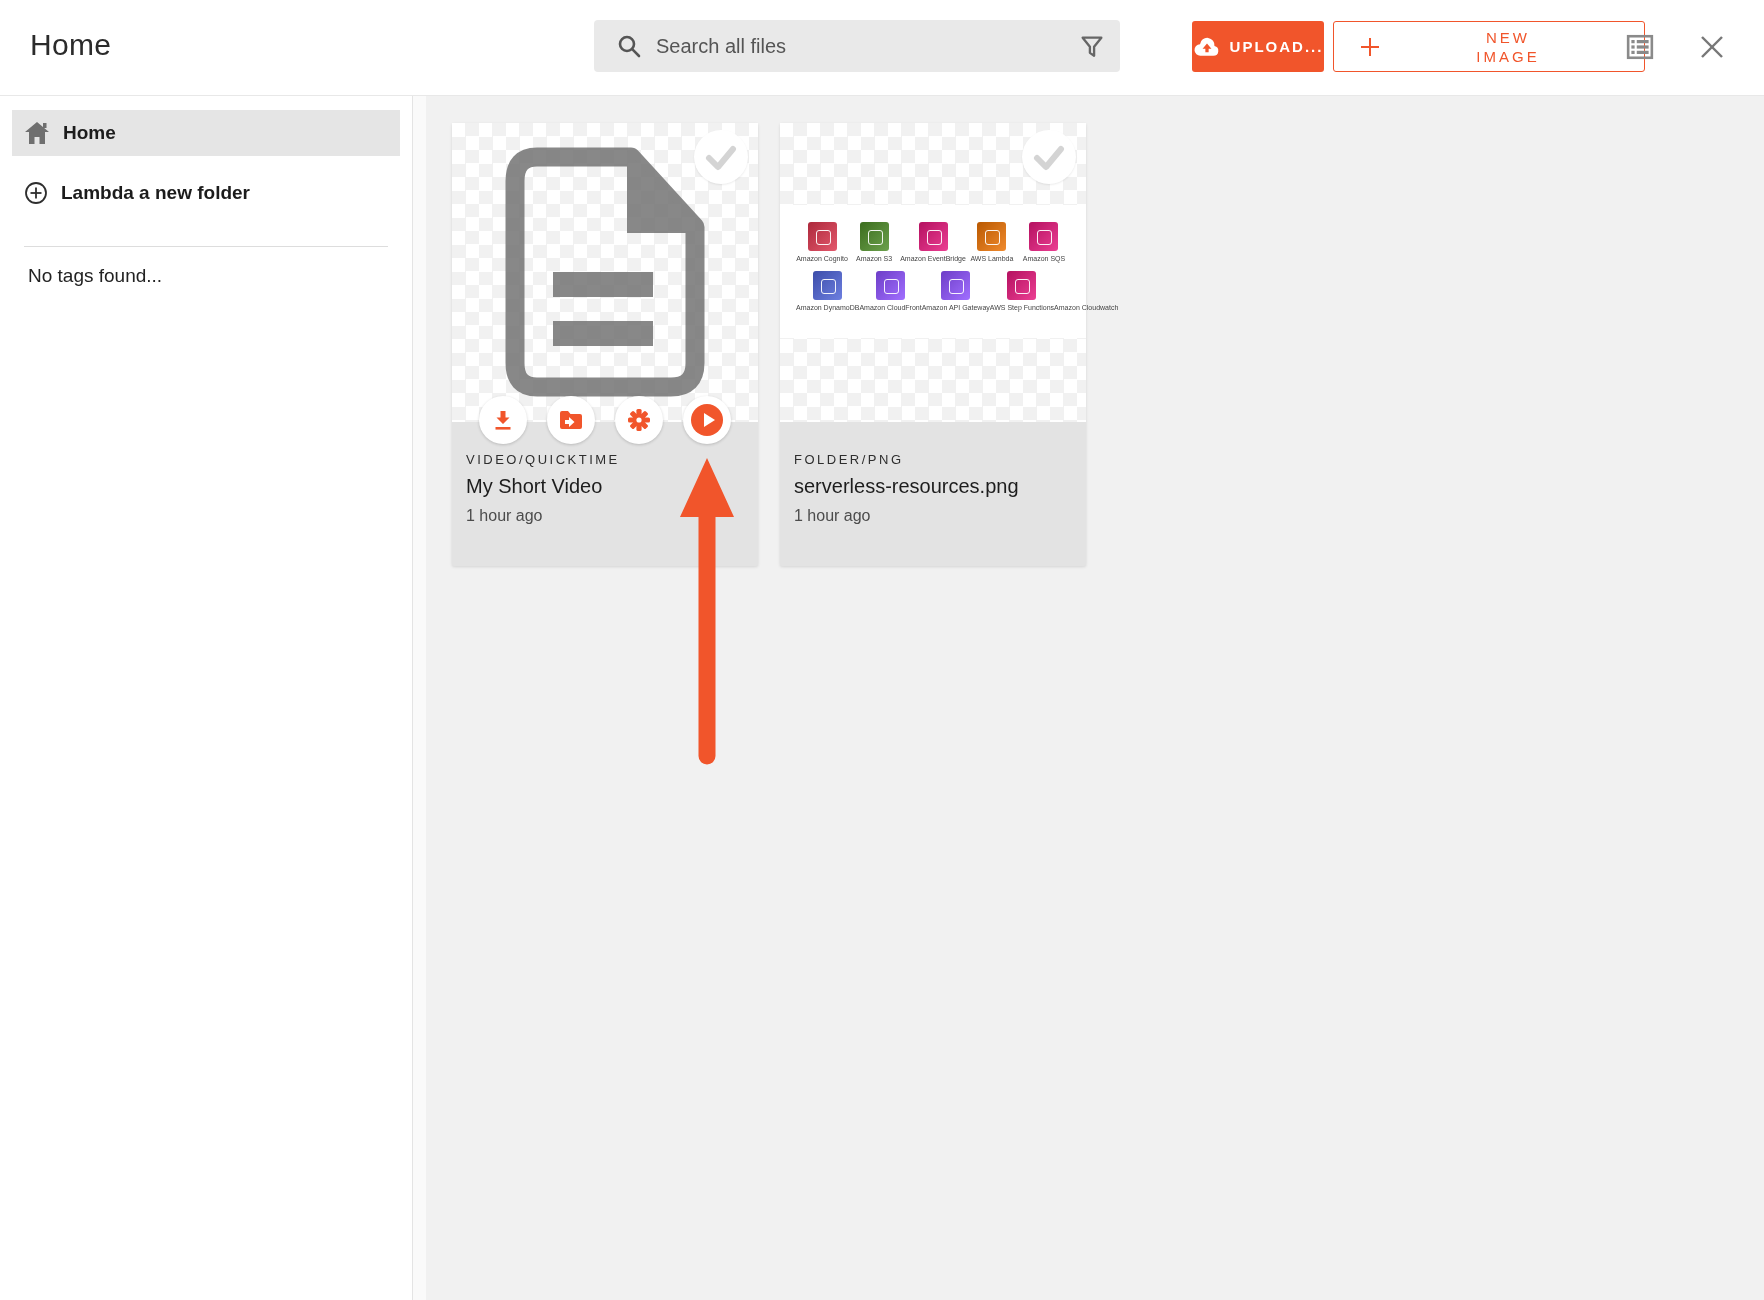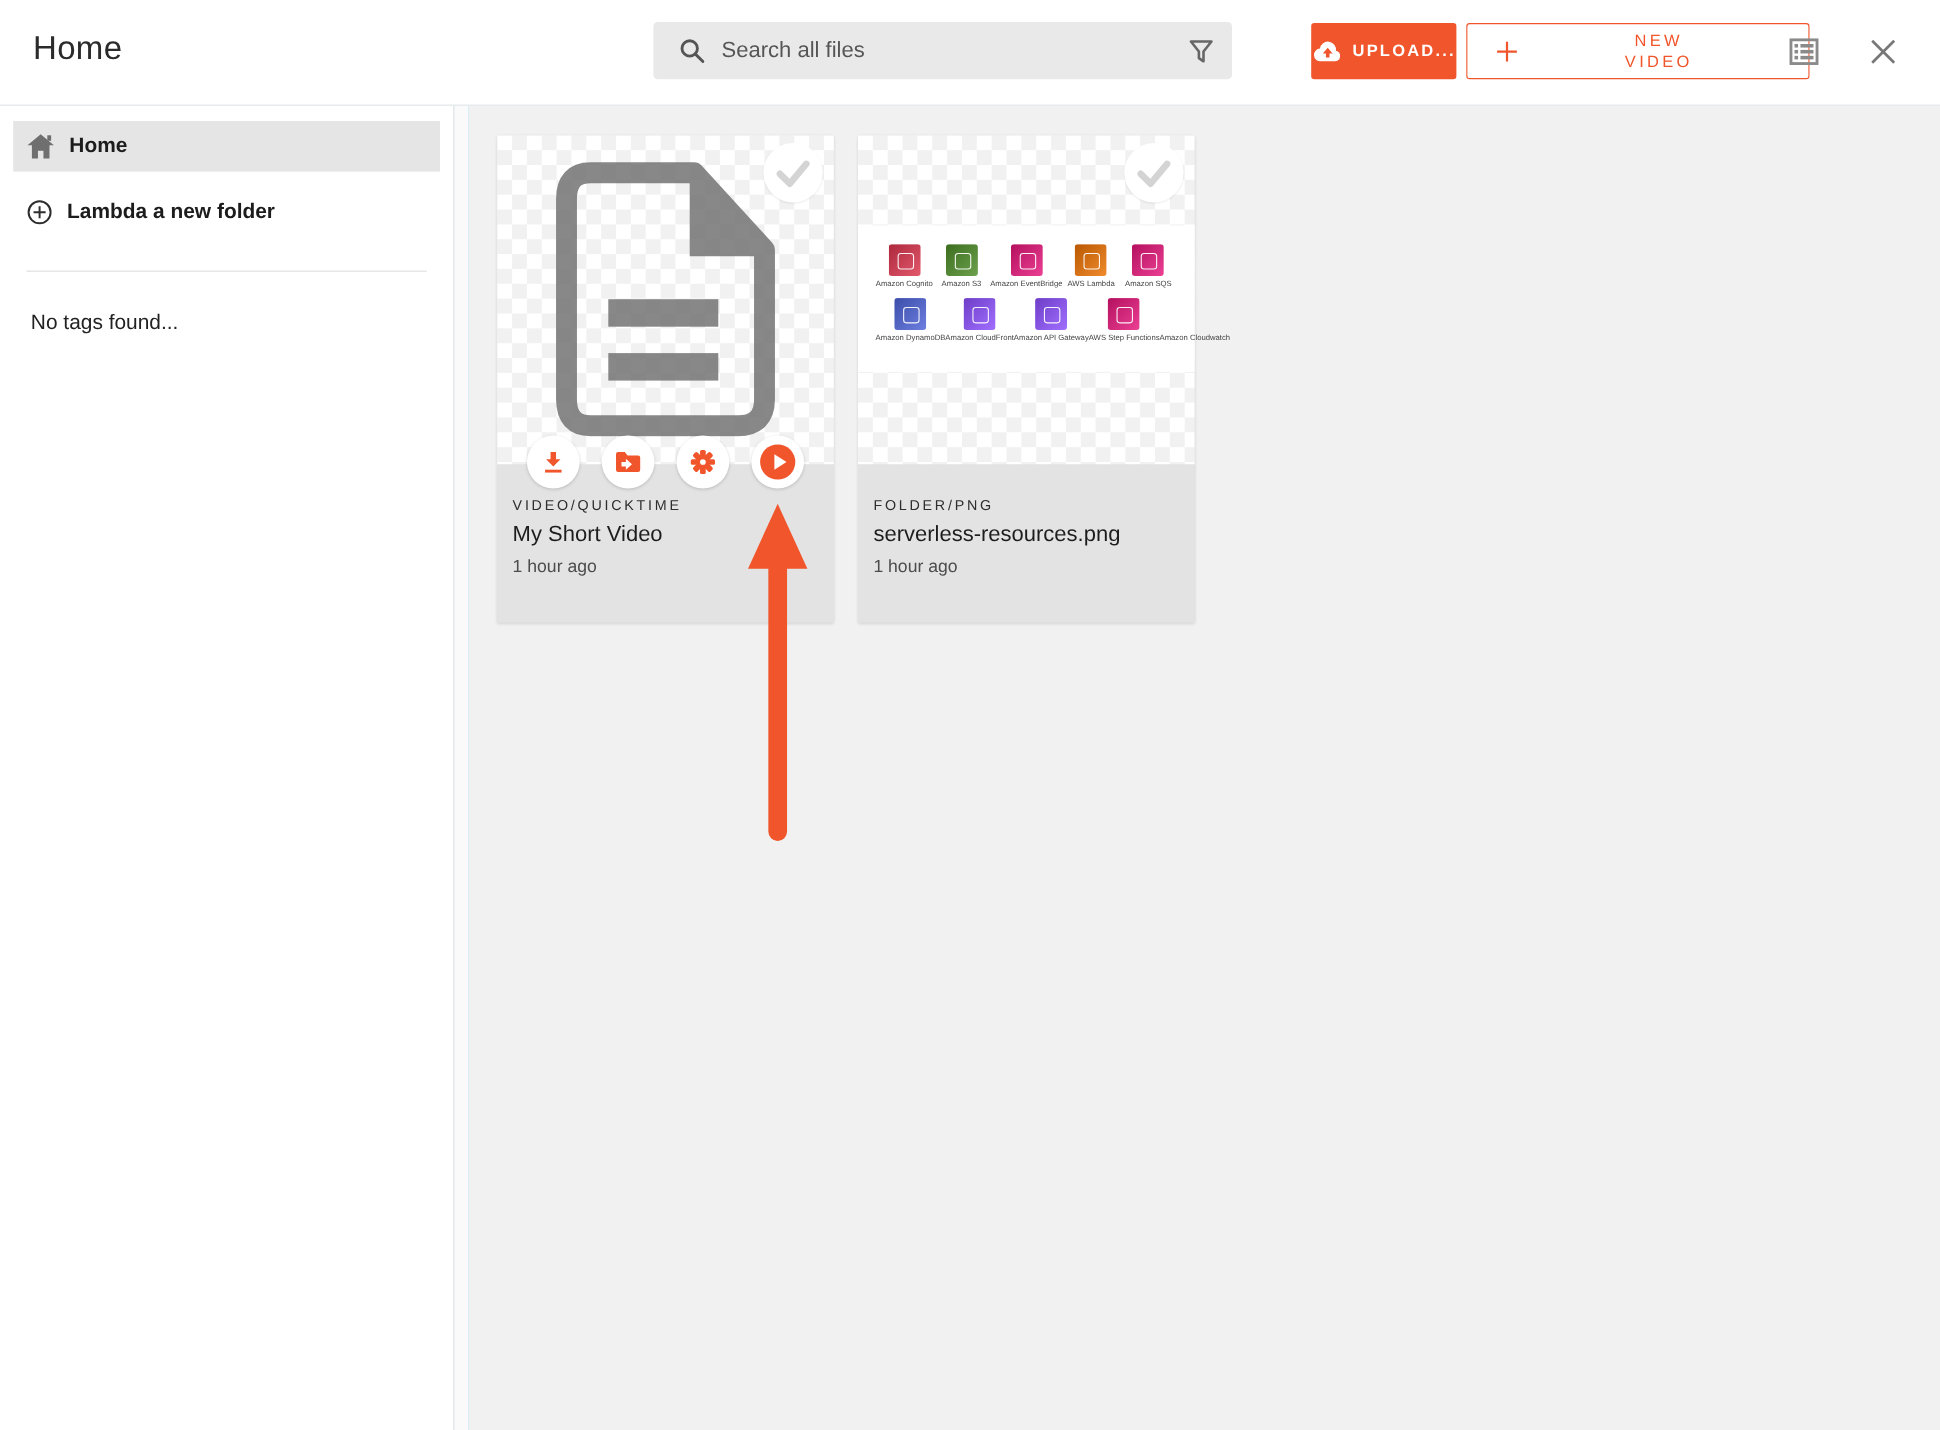--- a/index.html
+++ b/index.html
@@ -29,21 +29,21 @@
   .gutter { width:13px; background:#fafafa; }
   .content { flex:1; display:flex; flex-direction:row; }
   .main { position:relative; flex:1; background:#f1f1f1; }
 
   
   .side-item { display:flex; align-items:center; height:46px; margin:0 12px; padding-left:12px; gap:13px; cursor:pointer; }
   .side-item.selected { background:#e5e5e5; }
   .side-item .lbl { font-size:19px; font-weight:700; color:#1c1c1c; }
   .side-item + .side-item { margin-top:14px; }
   .side-divider { height:1px; background:#ddd; margin:30px 24px 0 24px; }
-  .no-tags { margin:36px 0 0 28px; font-size:19px; color:#222; }
+  .no-tags { margin:18px 0 0 28px; font-size:19px; color:#222; }
 
   
   .card-row { display:flex; gap:22px; padding:27px 0 0 26px; }
   .file-card { width:306px; border-radius:2px; box-shadow:0 1px 3px rgba(0,0,0,.12); background:#e3e3e3; cursor:pointer; }
   .thumb { position:relative; width:306px; height:299px;
            background:repeating-conic-gradient(#f1f1f1 0% 25%, #ffffff 0% 50%); background-size:27px 27px; }
   .doc-icon-wrap { position:absolute; left:53px; top:24px; }
   .check-badge { position:absolute; top:7px; right:10px; width:54px; height:54px; border-radius:50%; background:#fff; box-shadow:0 1px 2px rgba(0,0,0,.08); display:flex; align-items:center; justify-content:center; cursor:pointer; }
   .actions { position:absolute; left:27px; bottom:-22px; display:flex; gap:20px; }
   .action-btn { width:48px; height:48px; border-radius:50%; border:none; background:#fff; box-shadow:0 1px 3px rgba(0,0,0,.18); display:flex; align-items:center; justify-content:center; cursor:pointer; padding:0; }
@@ -100,21 +100,21 @@
       <span>UPLOAD...</span>
     </button>
 
     <button class="newfolder-btn">
       <svg class="nf-plus" width="24" height="24" viewBox="0 0 24 24">
           <line x1="12" y1="3" x2="12" y2="21" stroke="#F1552B" stroke-width="2"></line>
           <line x1="3" y1="12" x2="21" y2="12" stroke="#F1552B" stroke-width="2"></line>
         </svg>
       <span class="newfolder-text">
         <span>NEW</span><br>
-        <span>VIDEO</span>
+        <span>IMAGE</span>
       </span>
     </button>
 
     <button class="hdr-icon-btn listview-btn">
       <svg width="28" height="28" viewBox="0 0 26 26">
         <rect x="2" y="3" width="22" height="20" fill="none" stroke="#8a8a8a" stroke-width="2.4"></rect>
         <rect x="5" y="6.5" width="3" height="3" fill="#8a8a8a"></rect>
           <rect x="10" y="6.5" width="11" height="3" fill="#8a8a8a"></rect>
         <rect x="5" y="11.5" width="3" height="3" fill="#8a8a8a"></rect>
           <rect x="10" y="11.5" width="11" height="3" fill="#8a8a8a"></rect>

